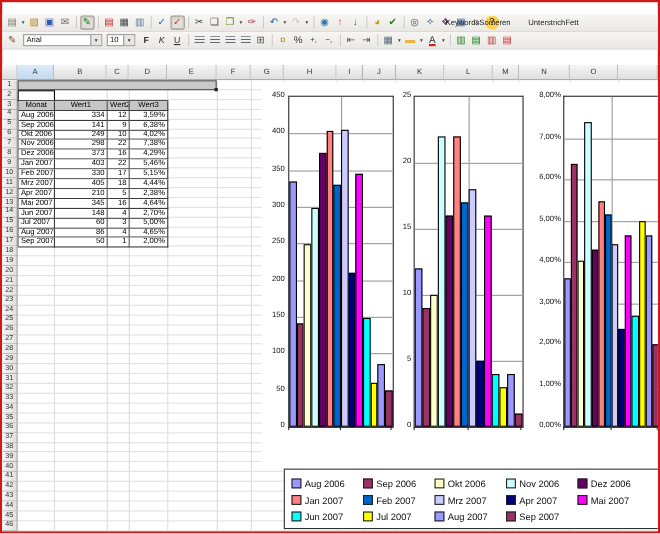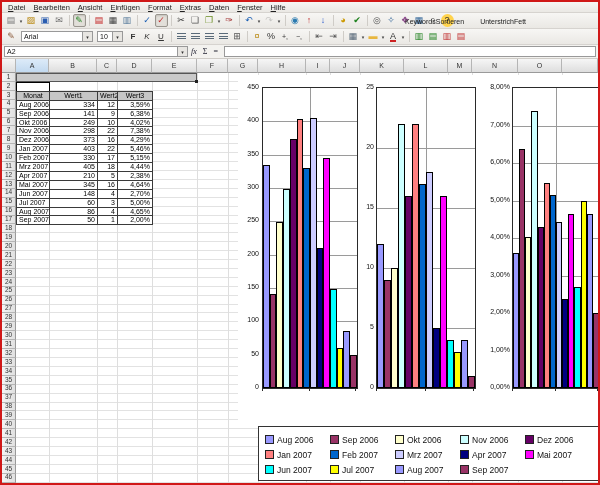--- a/index.html
+++ b/index.html
@@ -72,31 +72,20 @@
   #legend{position:absolute;left:256px;top:424px;width:345px;height:55px;background:#fff;
           border:1px solid #333;box-sizing:border-box;z-index:6;padding:5px 0 0 6px;}
   .lrow{display:flex;height:15px;align-items:center;}
   .lentry{width:65px;display:flex;align-items:center;font-size:8.5px;color:#111;flex:none;}
   .swatch{width:7px;height:7px;border:1px solid #222;margin-right:3px;flex:none;box-sizing:content-box;}
 </style>
 </head>
 <body>
 
 <div id="win">
-  <div id="menubar" class="bar">
-      <span class="menu-item"><u>D</u>atei</span>
-      <span class="menu-item"><u>B</u>earbeiten</span>
-      <span class="menu-item"><u>A</u>nsicht</span>
-      <span class="menu-item"><u>E</u>infügen</span>
-      <span class="menu-item"><u>F</u>ormat</span>
-      <span class="menu-item"><u>E</u>xtras</span>
-      <span class="menu-item"><u>D</u>aten</span>
-      <span class="menu-item"><u>F</u>enster</span>
-      <span class="menu-item"><u>H</u>ilfe</span>
-    </div>
 
   <div id="stdbar" class="bar">
     <span class="tbtn">
         <span class="glyph" style="color: rgb(122, 122, 122);">▤</span>
       </span>
       <span class="dd"></span>
       <span class="tbtn">
         <span class="glyph" style="color: rgb(184, 134, 11);">▨</span>
       </span>
       <span class="tbtn">
@@ -269,30 +258,20 @@
         <span class="glyph" style="color: rgb(26, 127, 26);">▤</span>
       </span>
       <span class="tbtn">
         <span class="glyph" style="color: rgb(194, 51, 51);">▥</span>
       </span>
       <span class="tbtn">
         <span class="glyph" style="color: rgb(194, 51, 51);">▤</span>
       </span>
     </div>
 
-  <div id="fxbar">
-    <div id="namebox" class="combo">
-      <span>A2</span>
-      <span class="ar"></span>
-    </div>
-    <span class="fxbtn">fx</span>
-    <span class="fxbtn" style="font-style:normal">Σ</span>
-    <span class="fxbtn" style="font-style:normal">=</span>
-    <input id="fxinput" value="" style="">
-  </div>
 
   <div id="colheads">
       <div class="chead" style="width: 14px;"></div>
       <div class="chead sel" style="width: 33px;">A</div>
       <div class="chead" style="width: 48px;">B</div>
       <div class="chead" style="width: 20px;">C</div>
       <div class="chead" style="width: 35px;">D</div>
       <div class="chead" style="width: 45px;">E</div>
       <div class="chead" style="width: 31px;">F</div>
       <div class="chead" style="width: 30px;">G</div>

